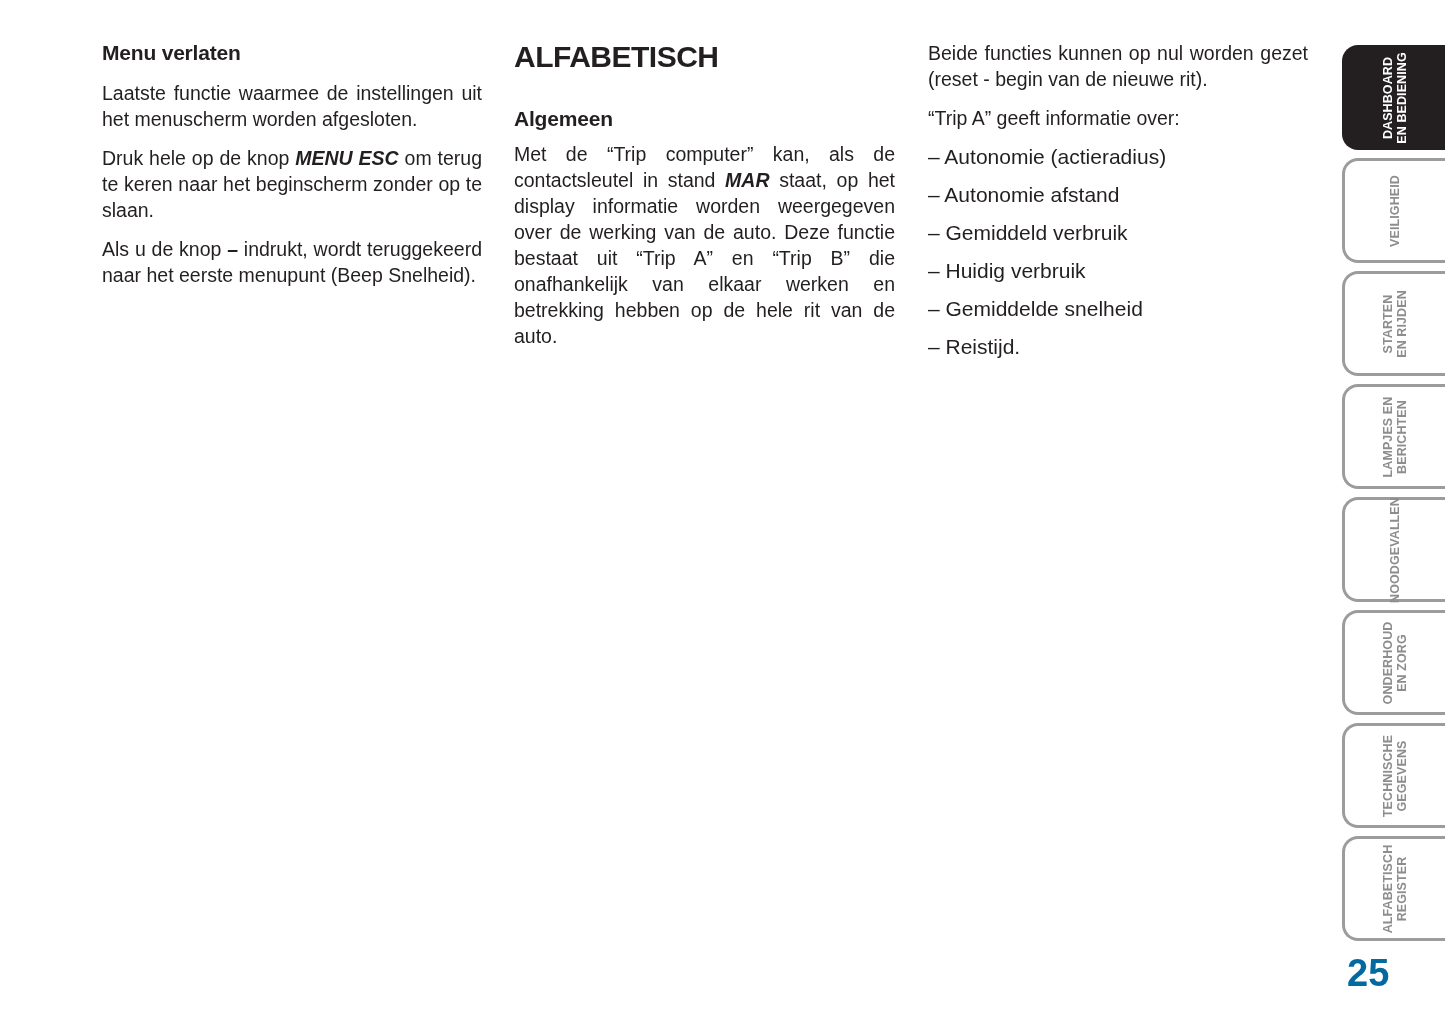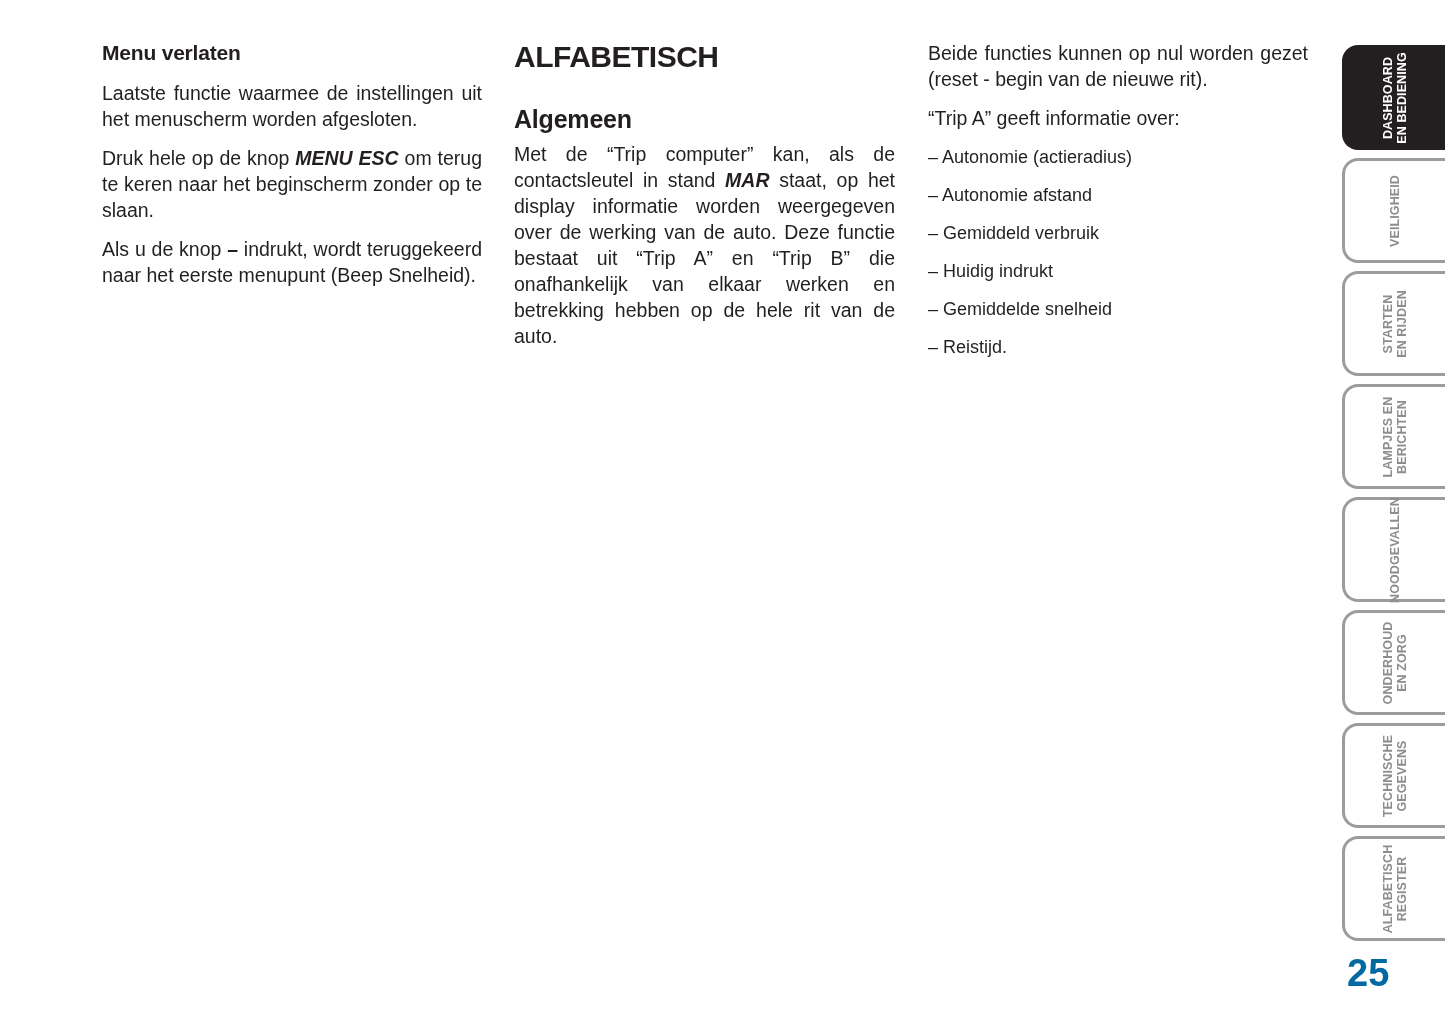--- a/index.html
+++ b/index.html
@@ -40,30 +40,30 @@
 
   .chapter-title {
     font-size: 30px;
     line-height: 34px;
     font-weight: bold;
     letter-spacing: -0.5px;
     margin-bottom: 32px;
   }
 
   .sub-heading {
-    font-size: 25px;
+    font-size: 21px;
     line-height: 26px;
     font-weight: bold;
     margin-bottom: 9px;
     letter-spacing: -0.2px;
   }
 
   .dash-list { list-style: none; }
   .dash-list li {
-    font-size: 18px;
+    font-size: 21px;
     line-height: 26px;
     margin-bottom: 12px;
     text-align: left;
   }
 
   
   .sidebar {
     position: absolute;
     top: 45px;
     right: 0;
@@ -126,21 +126,21 @@
   <p class="body-text"><span>Met de “Trip computer” kan, als de contactsleutel in stand </span><b>MAR</b><span> staat, op het display informatie worden weergegeven over de werking van de auto. Deze functie bestaat uit “Trip A” en “Trip B” die onafhankelijk van elkaar werken en betrekking hebben op de hele rit van de auto.</span></p>
 </div>
 
 <div class="col col-right">
   <p class="body-text">Beide functies kunnen op nul worden gezet (reset - begin van de nieuwe rit).</p>
   <p class="body-text">“Trip A” geeft informatie over:</p>
   <ul class="dash-list">
     <li>– Autonomie (actieradius)</li>
     <li>– Autonomie afstand</li>
     <li>– Gemiddeld verbruik</li>
-    <li>– Huidig indrukt</li>
+    <li>– Huidig verbruik</li>
     <li>– Gemiddelde snelheid</li>
     <li>– Reistijd.</li>
   </ul>
 </div>
 
 <div class="sidebar">
   <div class="tab active">
     <span class="tab-label">DASHBOARD
 EN BEDIENING</span>
   </div>

